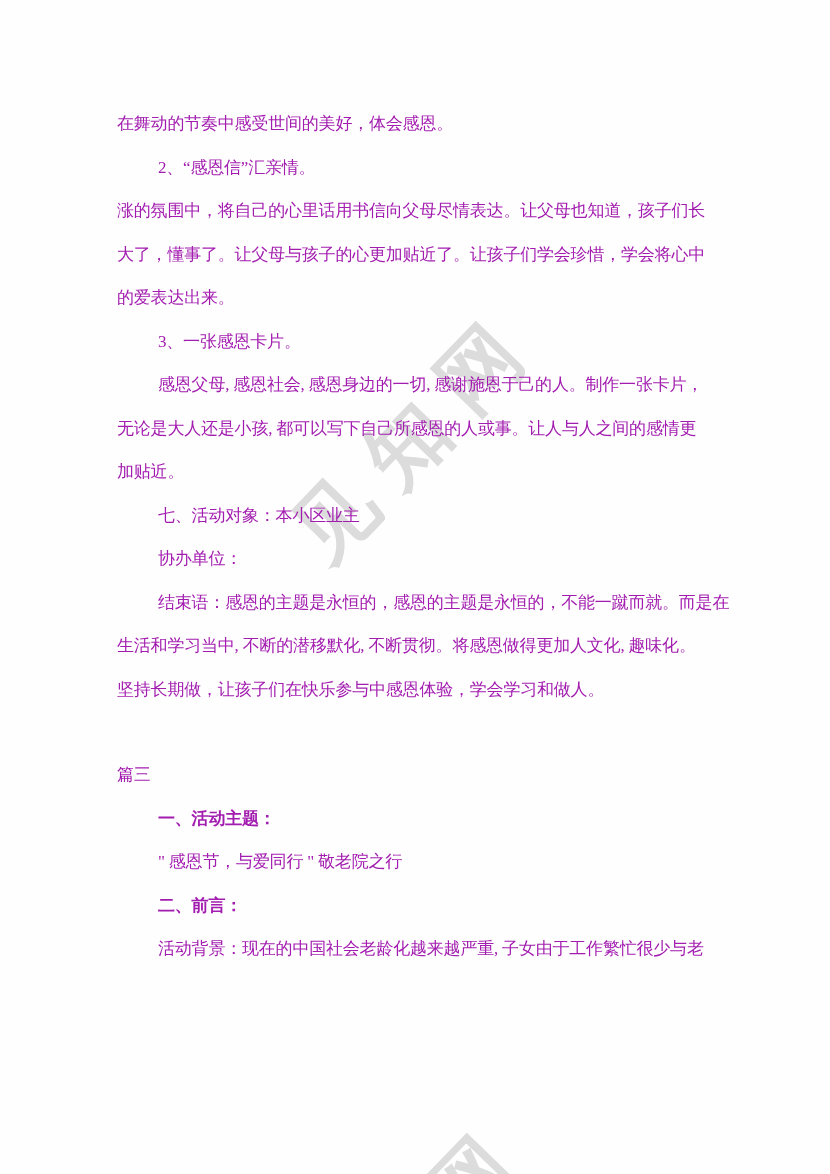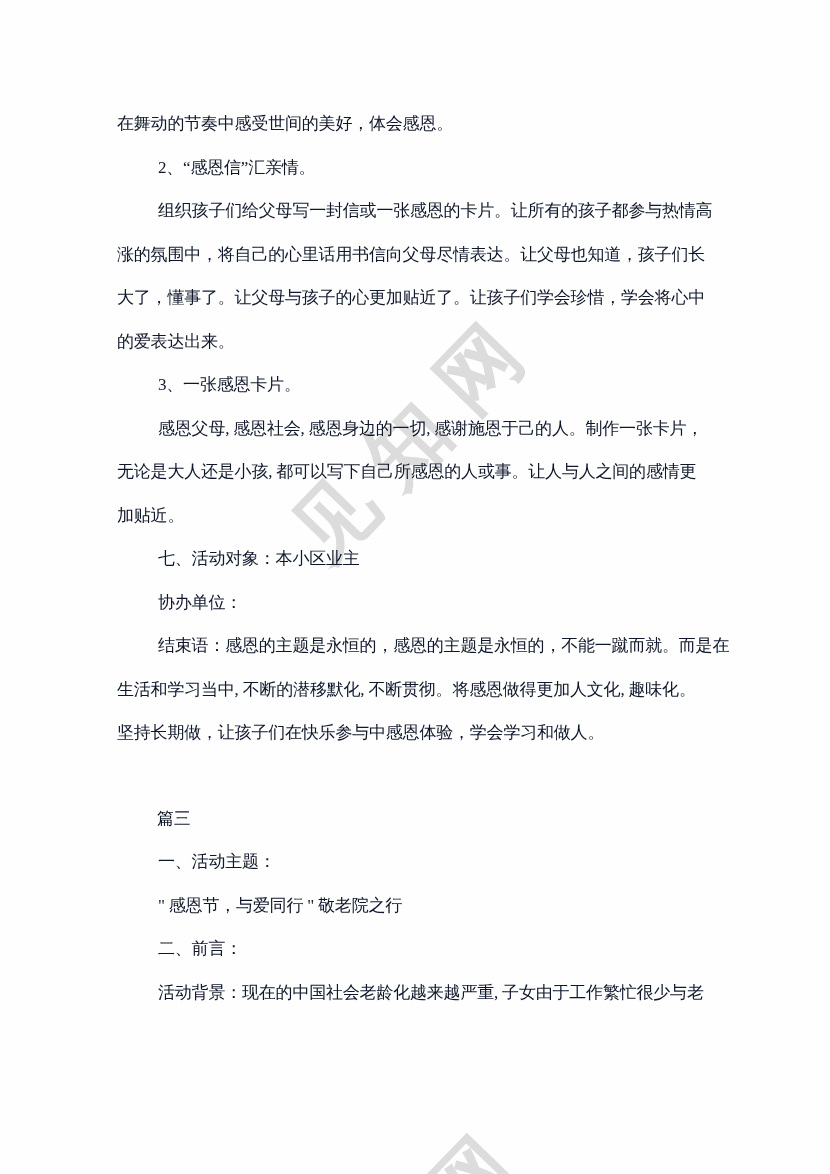--- a/index.html
+++ b/index.html
@@ -37,39 +37,38 @@
     z-index: 1;
     left: 117px;
     top: 102px;
     width: 596px;
   }
   .line {
     height: 43.5px;
     line-height: 43.5px;
     font-size: 17px;
     letter-spacing: -0.2px;
-    color: #0f172a;
+    color: #a21caf;
     white-space: nowrap;
   }
   .indent { padding-left: 41px; }
-  .bold { font-weight: 400; }
-  .sec-gap { margin-top: 42px; margin-left: 40px; }
+  .bold { font-weight: 700; }
+  .sec-gap { margin-top: 42px; }
 </style>
 </head>
 <body>
 
 <div class="page">
 
   <div class="watermark wm-center">见知网</div>
   <div class="watermark wm-bottom">见知网</div>
 
   <div class="content">
     <div class="line">在舞动的节奏中感受世间的美好，体会感恩。</div>
     <div class="line indent">2、“感恩信”汇亲情。</div>
-    <div class="line indent">组织孩子们给父母写一封信或一张感恩的卡片。让所有的孩子都参与热情高</div>
     <div class="line">涨的氛围中，将自己的心里话用书信向父母尽情表达。让父母也知道，孩子们长</div>
     <div class="line">大了，懂事了。让父母与孩子的心更加贴近了。让孩子们学会珍惜，学会将心中</div>
     <div class="line">的爱表达出来。</div>
     <div class="line indent">3、一张感恩卡片。</div>
     <div class="line indent">感恩父母, 感恩社会, 感恩身边的一切, 感谢施恩于己的人。制作一张卡片，</div>
     <div class="line">无论是大人还是小孩, 都可以写下自己所感恩的人或事。让人与人之间的感情更</div>
     <div class="line">加贴近。</div>
     <div class="line indent">七、活动对象：本小区业主</div>
     <div class="line indent">协办单位：</div>
     <div class="line indent">结束语：感恩的主题是永恒的，感恩的主题是永恒的，不能一蹴而就。而是在</div>

